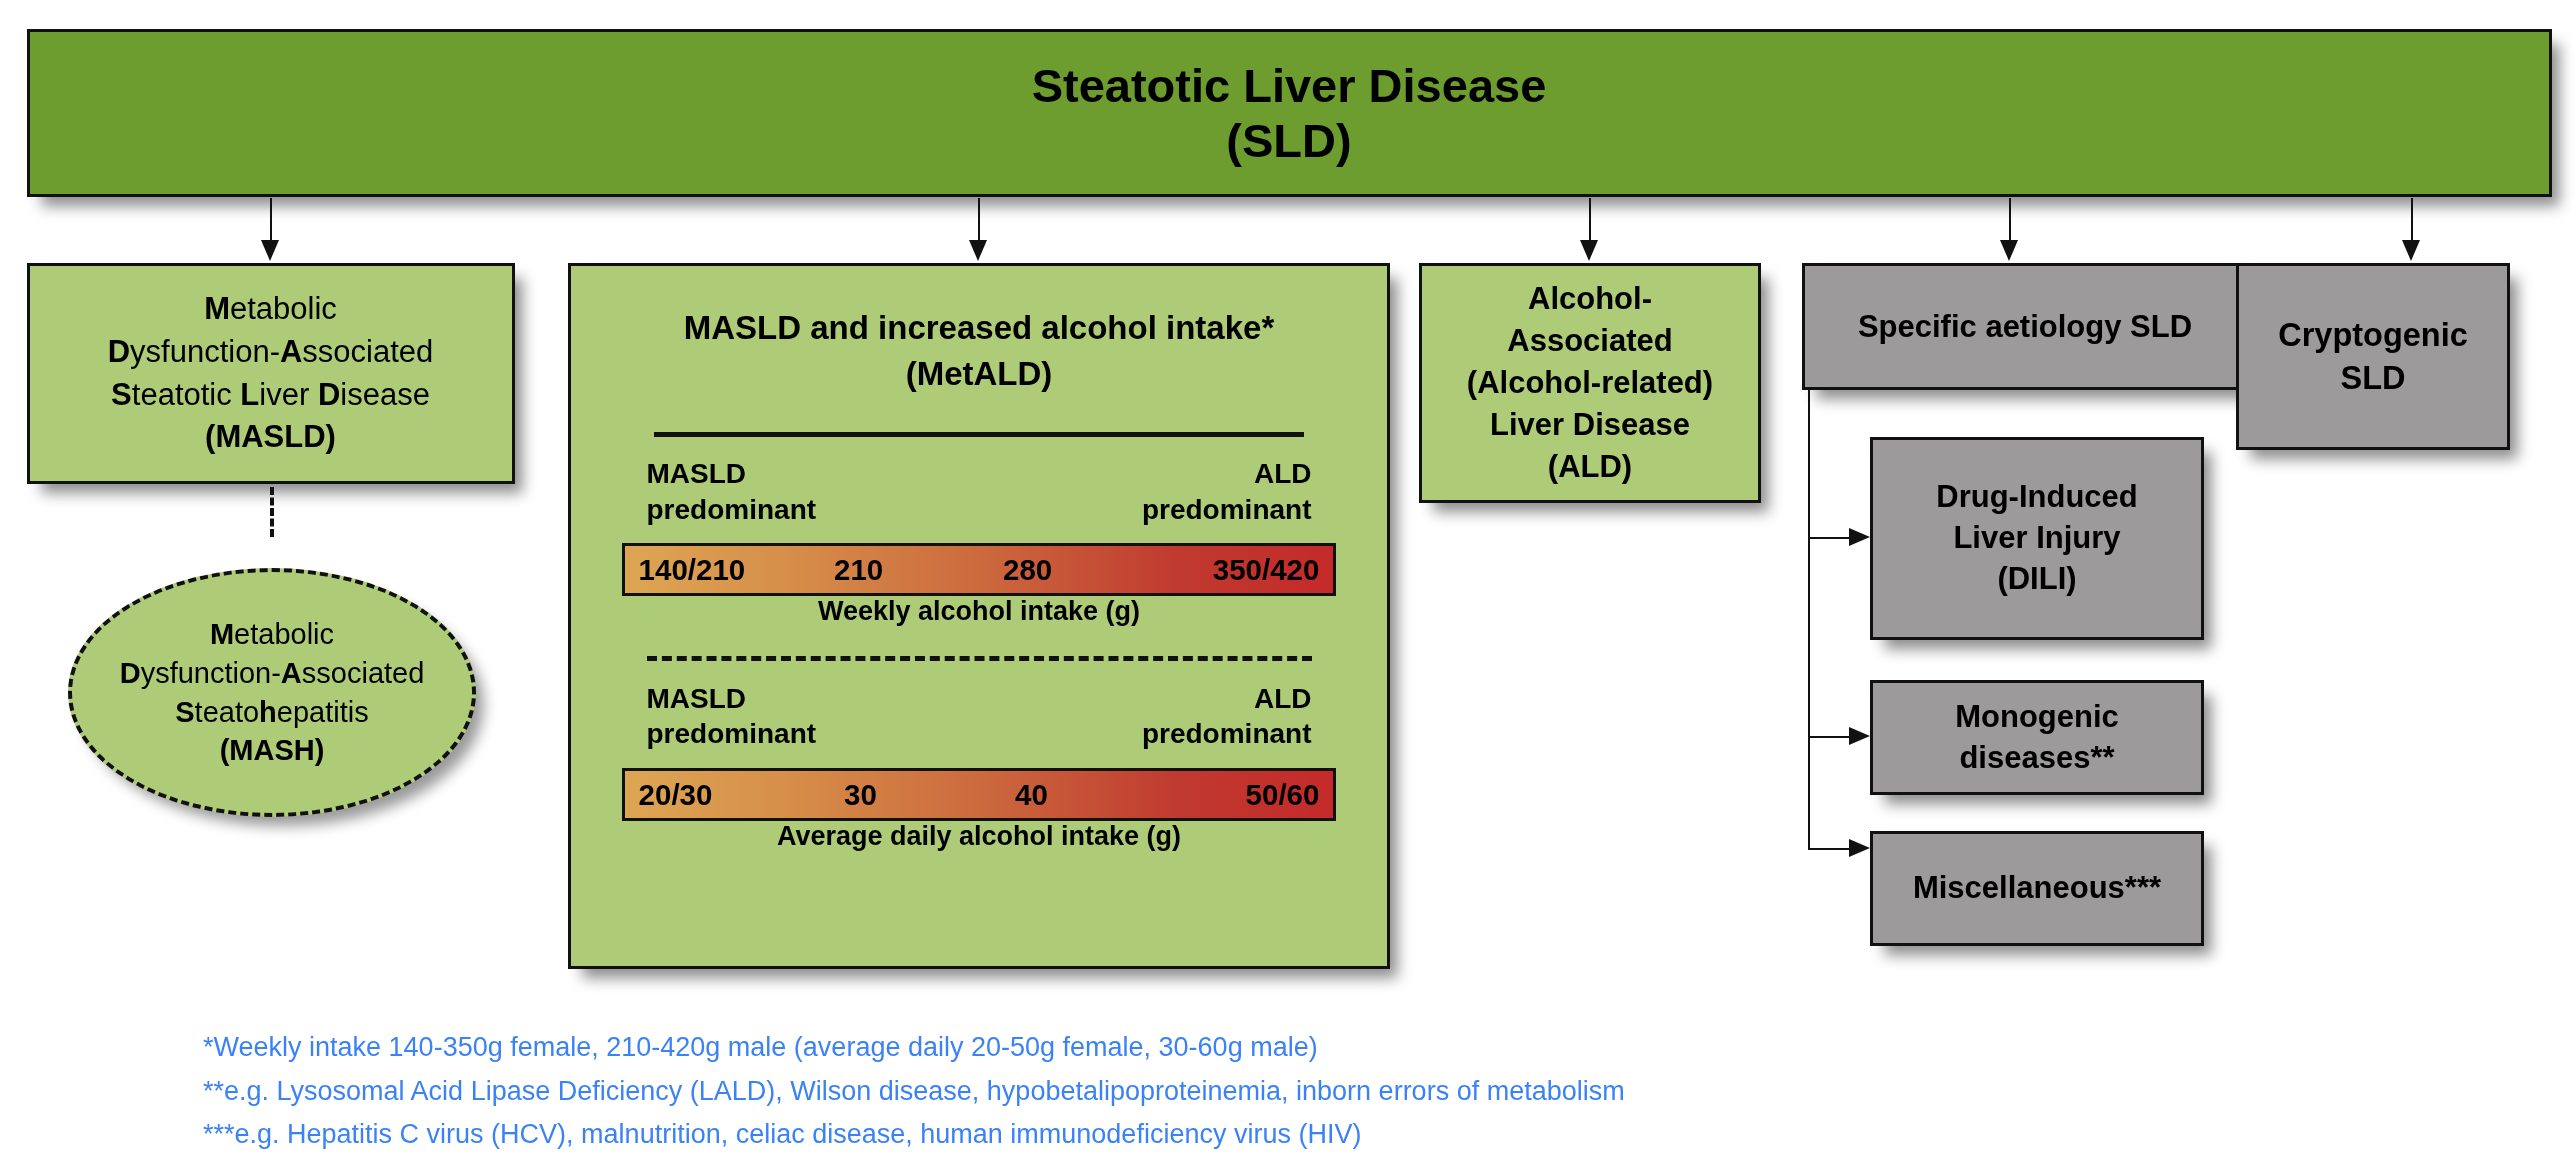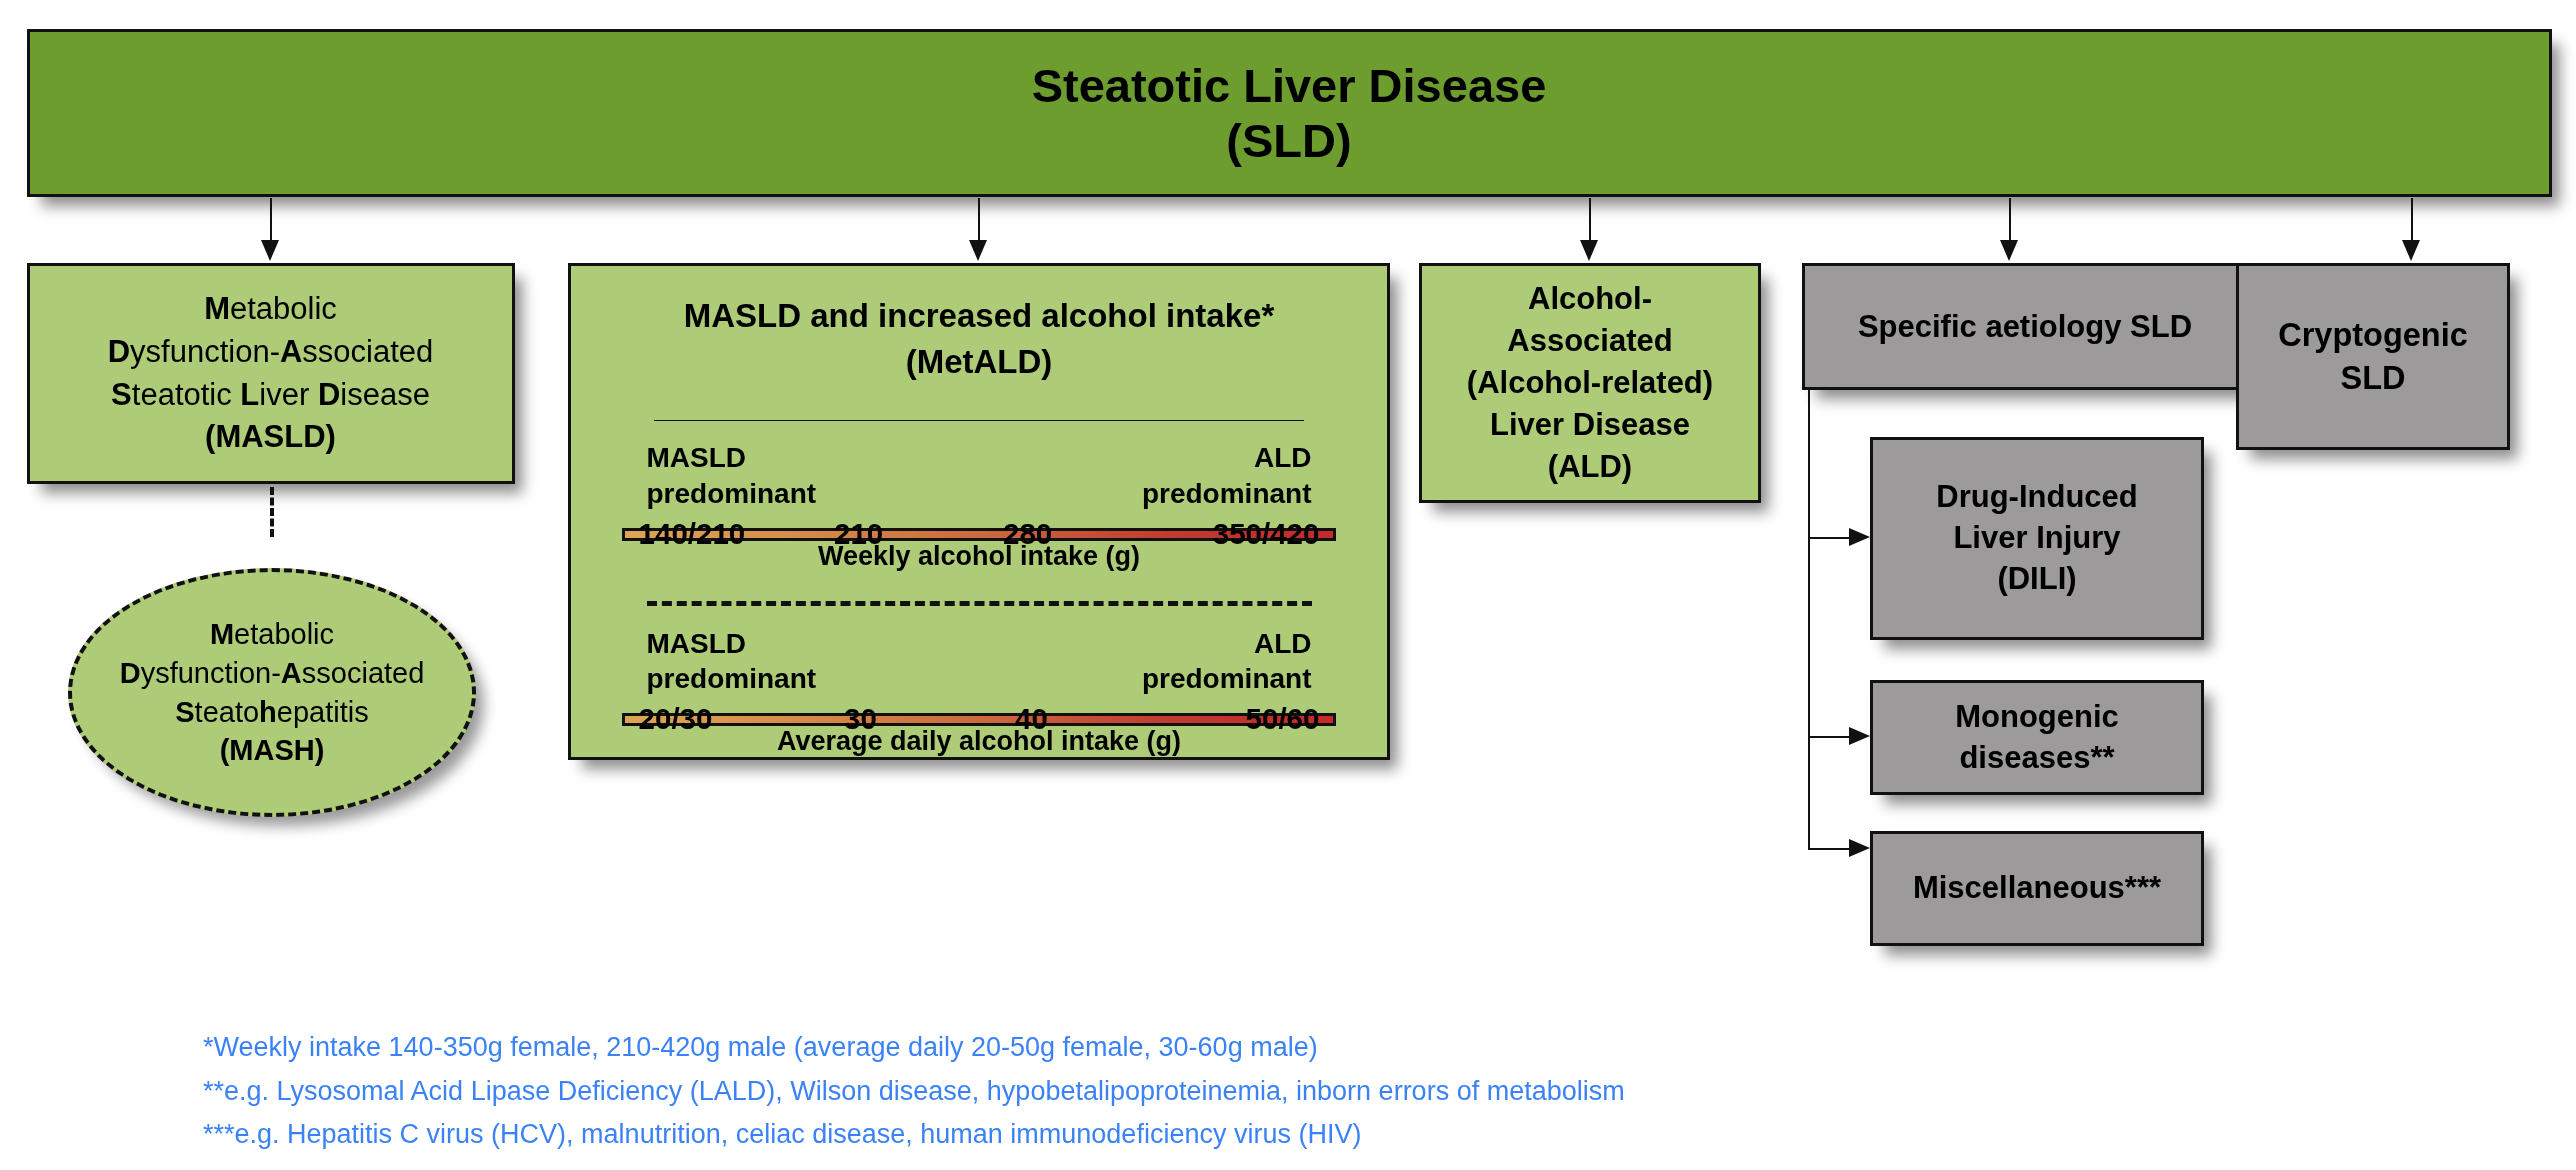--- a/index.html
+++ b/index.html
@@ -38,22 +38,22 @@
     left: 26.5px; top: 29px; width: 2525px; height: 168px;
     font-size: 47px; font-weight: bold; line-height: 1.18;
   }
 
   
   #masld-box {
     left: 26.5px; top: 263px; width: 488px; height: 221px;
     font-size: 31px; line-height: 1.38; padding: 0 7.6px;
   }
   #metald-box {
-    left: 568px; top: 263px; width: 822px; height: 497px;
-    padding: 0;
+    left: 568px; top: 263px; width: 822px; height: 706px;
+    padding: 12px;
     justify-content: flex-start;
   }
   #ald-box {
     left: 1419px; top: 263px; width: 342px; height: 240px;
     font-size: 31px; font-weight: bold; line-height: 1.36; padding: 4px 6px;
   }
   #specific-box {
     left: 1802px; top: 263px; width: 446px; height: 127px;
     font-size: 31px; font-weight: bold;
   }

